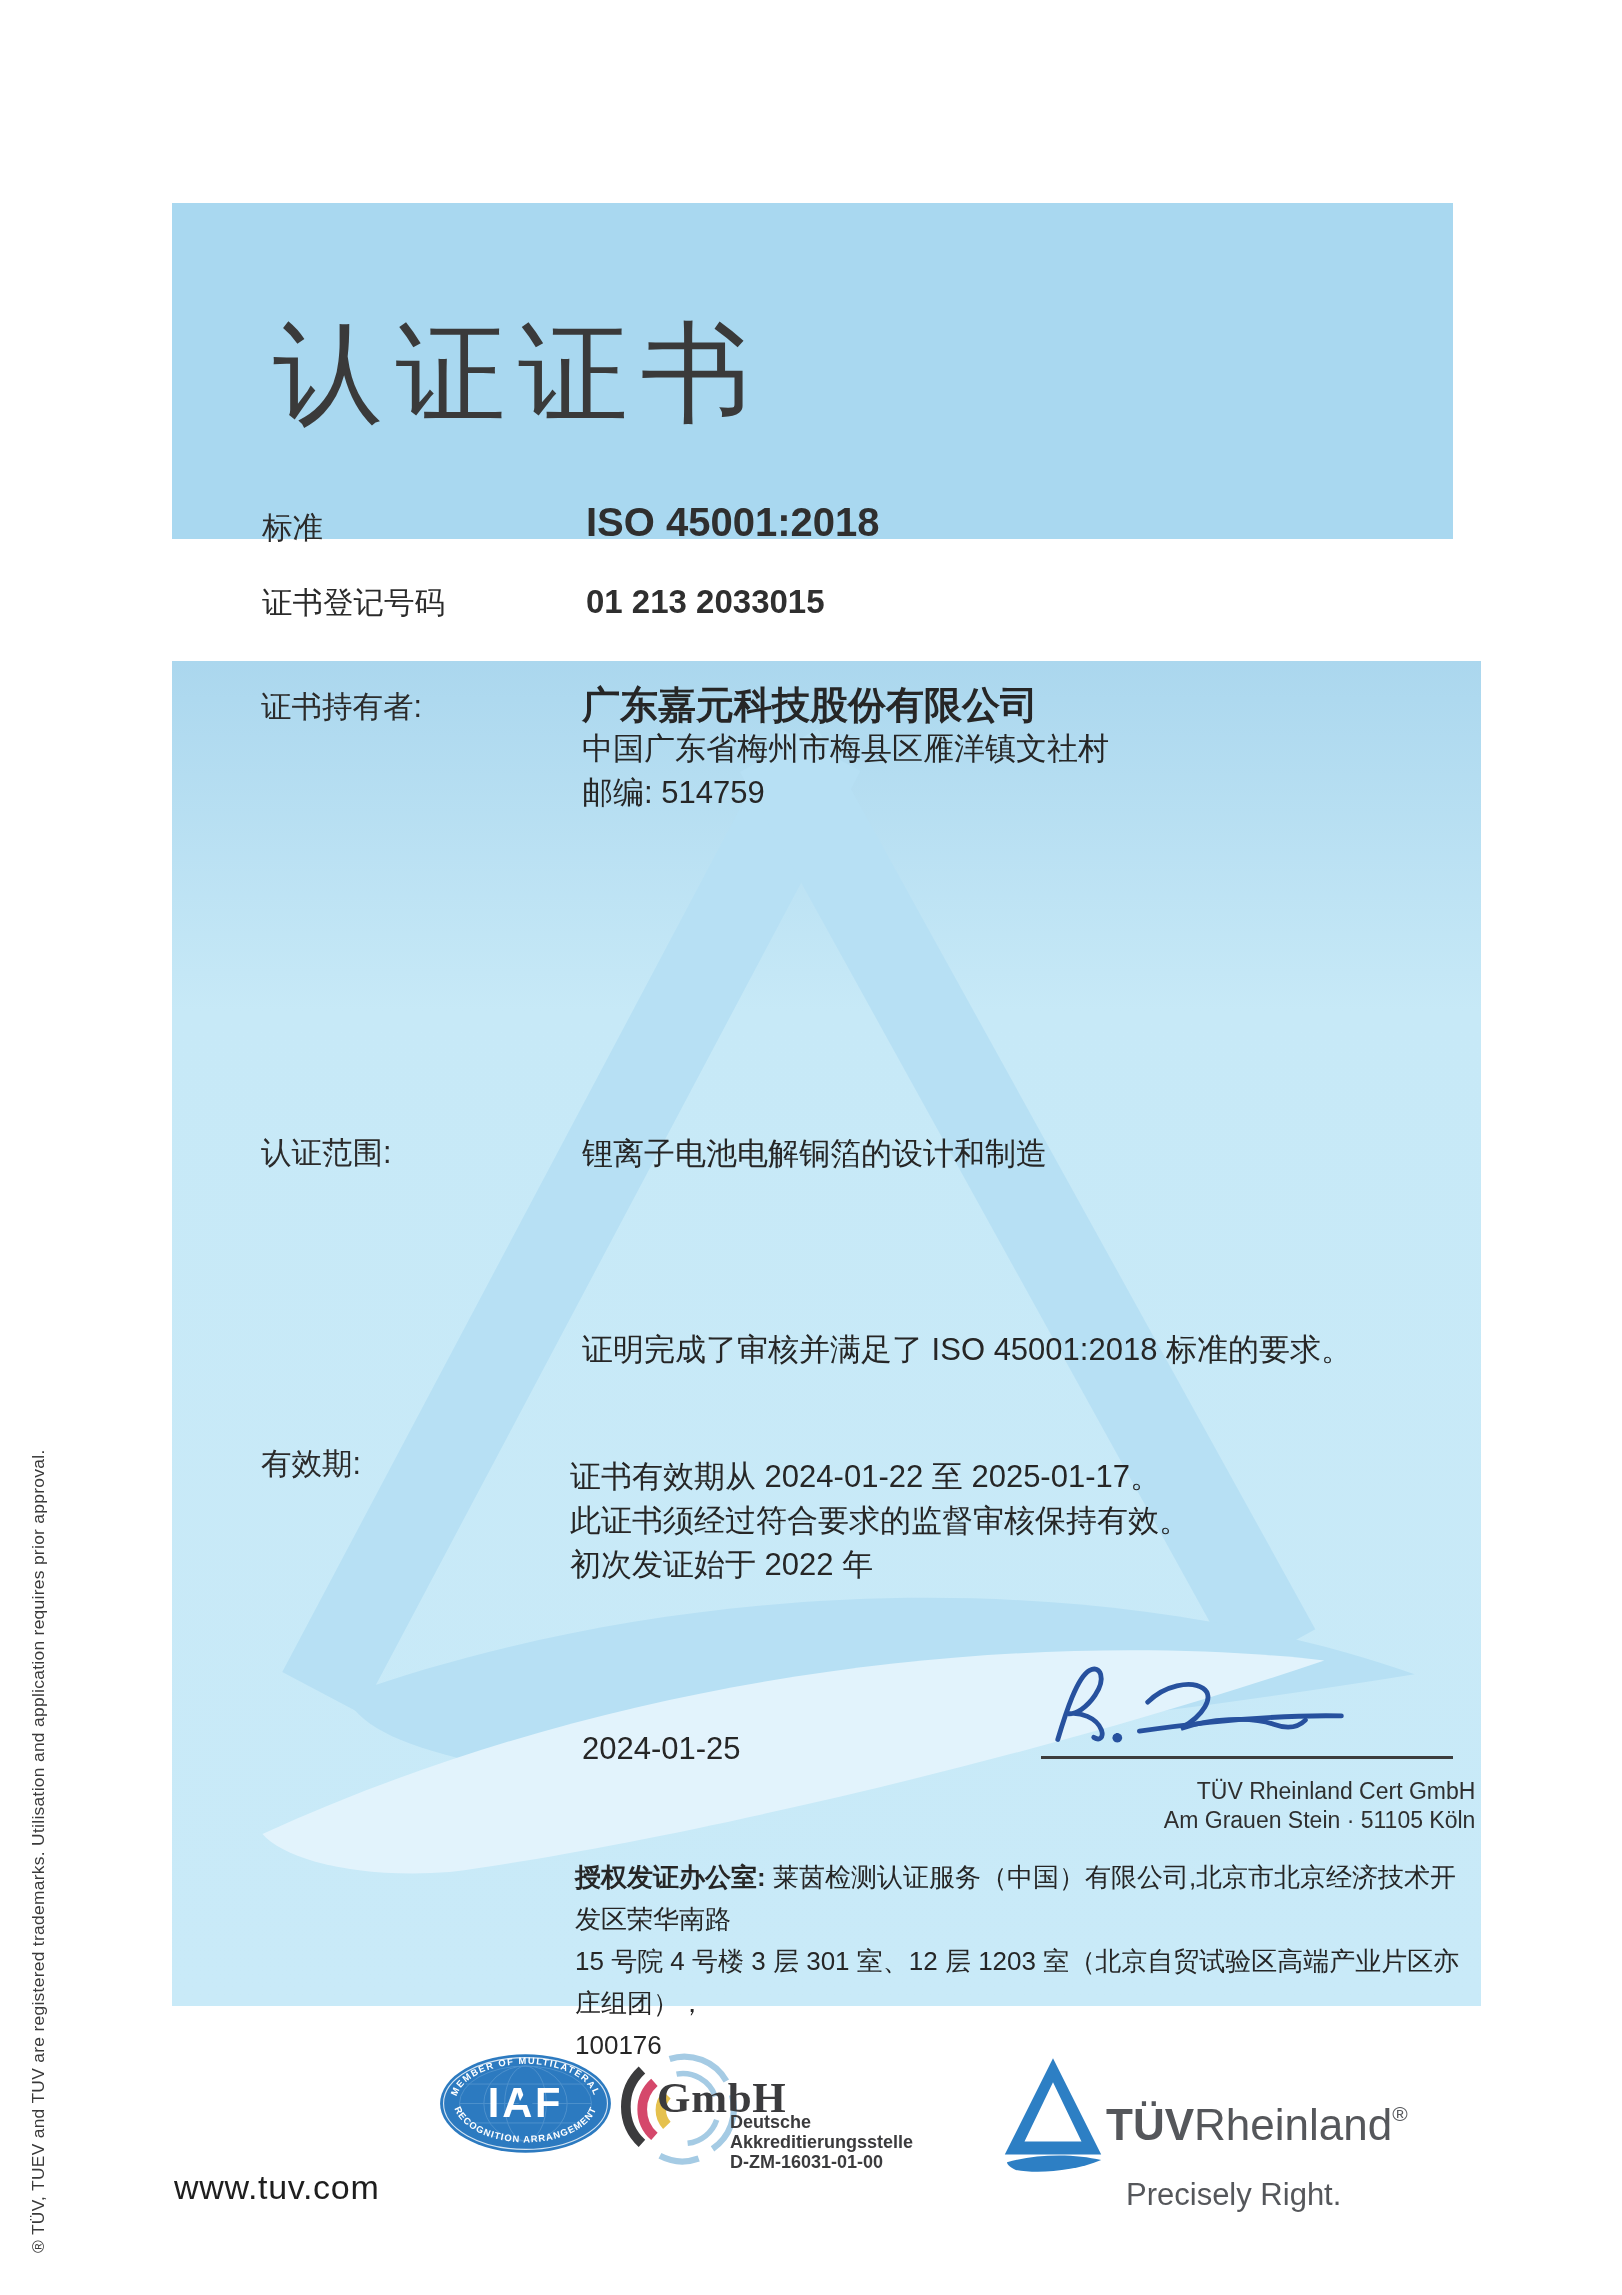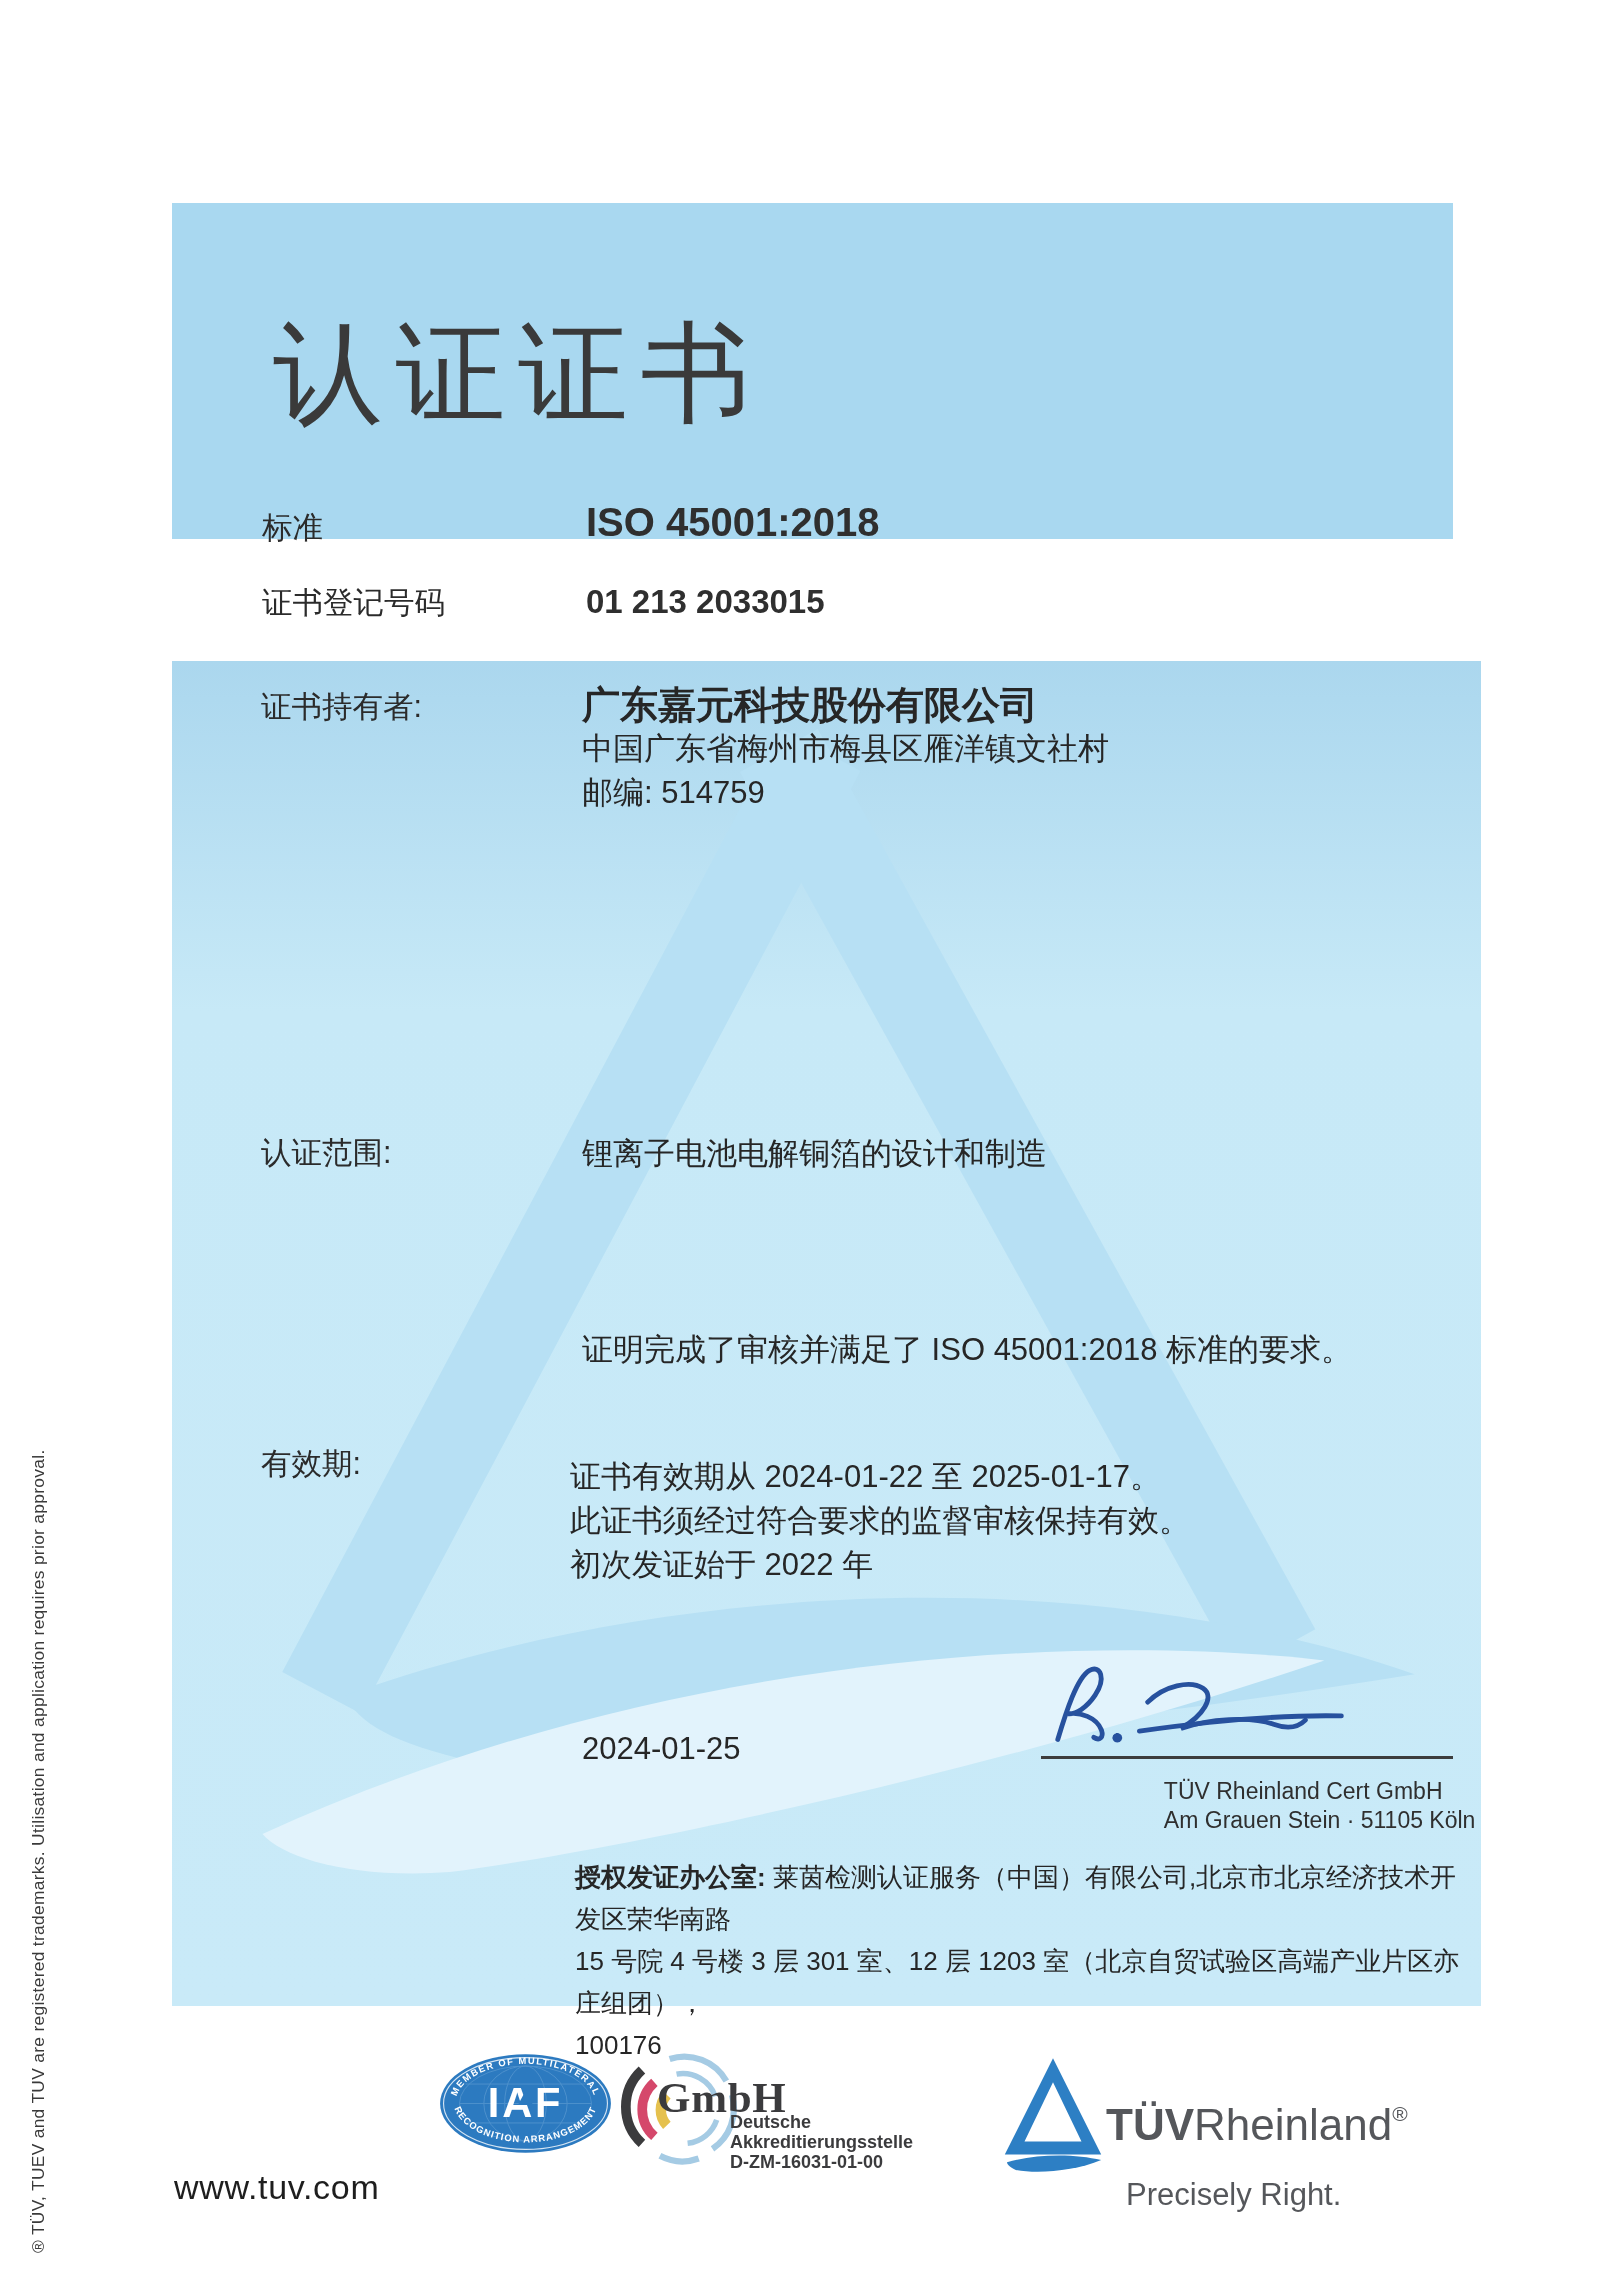--- a/index.html
+++ b/index.html
@@ -23,21 +23,21 @@
   .holder-block{position:absolute;left:410px;top:22px;font-size:31px;line-height:44px;color:#262626;}
   .holder-block .company{font-weight:bold;font-size:38px;}
   .panel .lbl-scope{left:89px;top:472px;}
   .scope-value{position:absolute;left:410px;top:472px;font-size:31px;color:#262626;}
   .statement{position:absolute;left:410px;top:668px;font-size:31px;color:#262626;}
   .panel .lbl-validity{left:89px;top:783px;}
   .validity-block{position:absolute;left:398px;top:783px;font-size:31px;line-height:44px;color:#262626;margin-top:11px;}
   .issue-date{position:absolute;left:410px;top:1070px;font-size:31px;color:#262626;}
   .signature-svg{position:absolute;left:872px;top:1001px;width:307px;height:83px;}
   .sig-line{position:absolute;left:869px;top:1095px;width:412px;height:2.8px;background:#3d3d3d;}
-  .signer-block{position:absolute;right:5.6px;top:1116px;text-align:left;font-size:23px;line-height:29px;color:#2f2f2f;}
+  .signer-block{position:absolute;right:5.6px;top:1116px;text-align:right;font-size:23px;line-height:29px;color:#2f2f2f;}
   .office-block{position:absolute;left:403px;top:1195px;width:888px;font-size:26px;line-height:42px;color:#262626;}
   .office-block .office-label{font-weight:bold;}
   
   .side-note{position:absolute;left:28px;top:2253px;transform:rotate(-90deg);transform-origin:0 0;
     white-space:nowrap;font-size:17.4px;color:#3a3a3a;letter-spacing:0.3px;}
   
   .website{position:absolute;left:174px;top:2168px;font-size:34px;color:#1e1e1e;letter-spacing:0.7px;}
   .iaf-svg{position:absolute;left:438px;top:2052px;width:175px;height:103px;}
   .dakks-arcs{position:absolute;left:621px;top:2052px;width:118px;height:119px;}
   .dakks-word{position:absolute;left:657px;top:2073px;font-size:43px;font-weight:bold;color:#3b3b3d;

